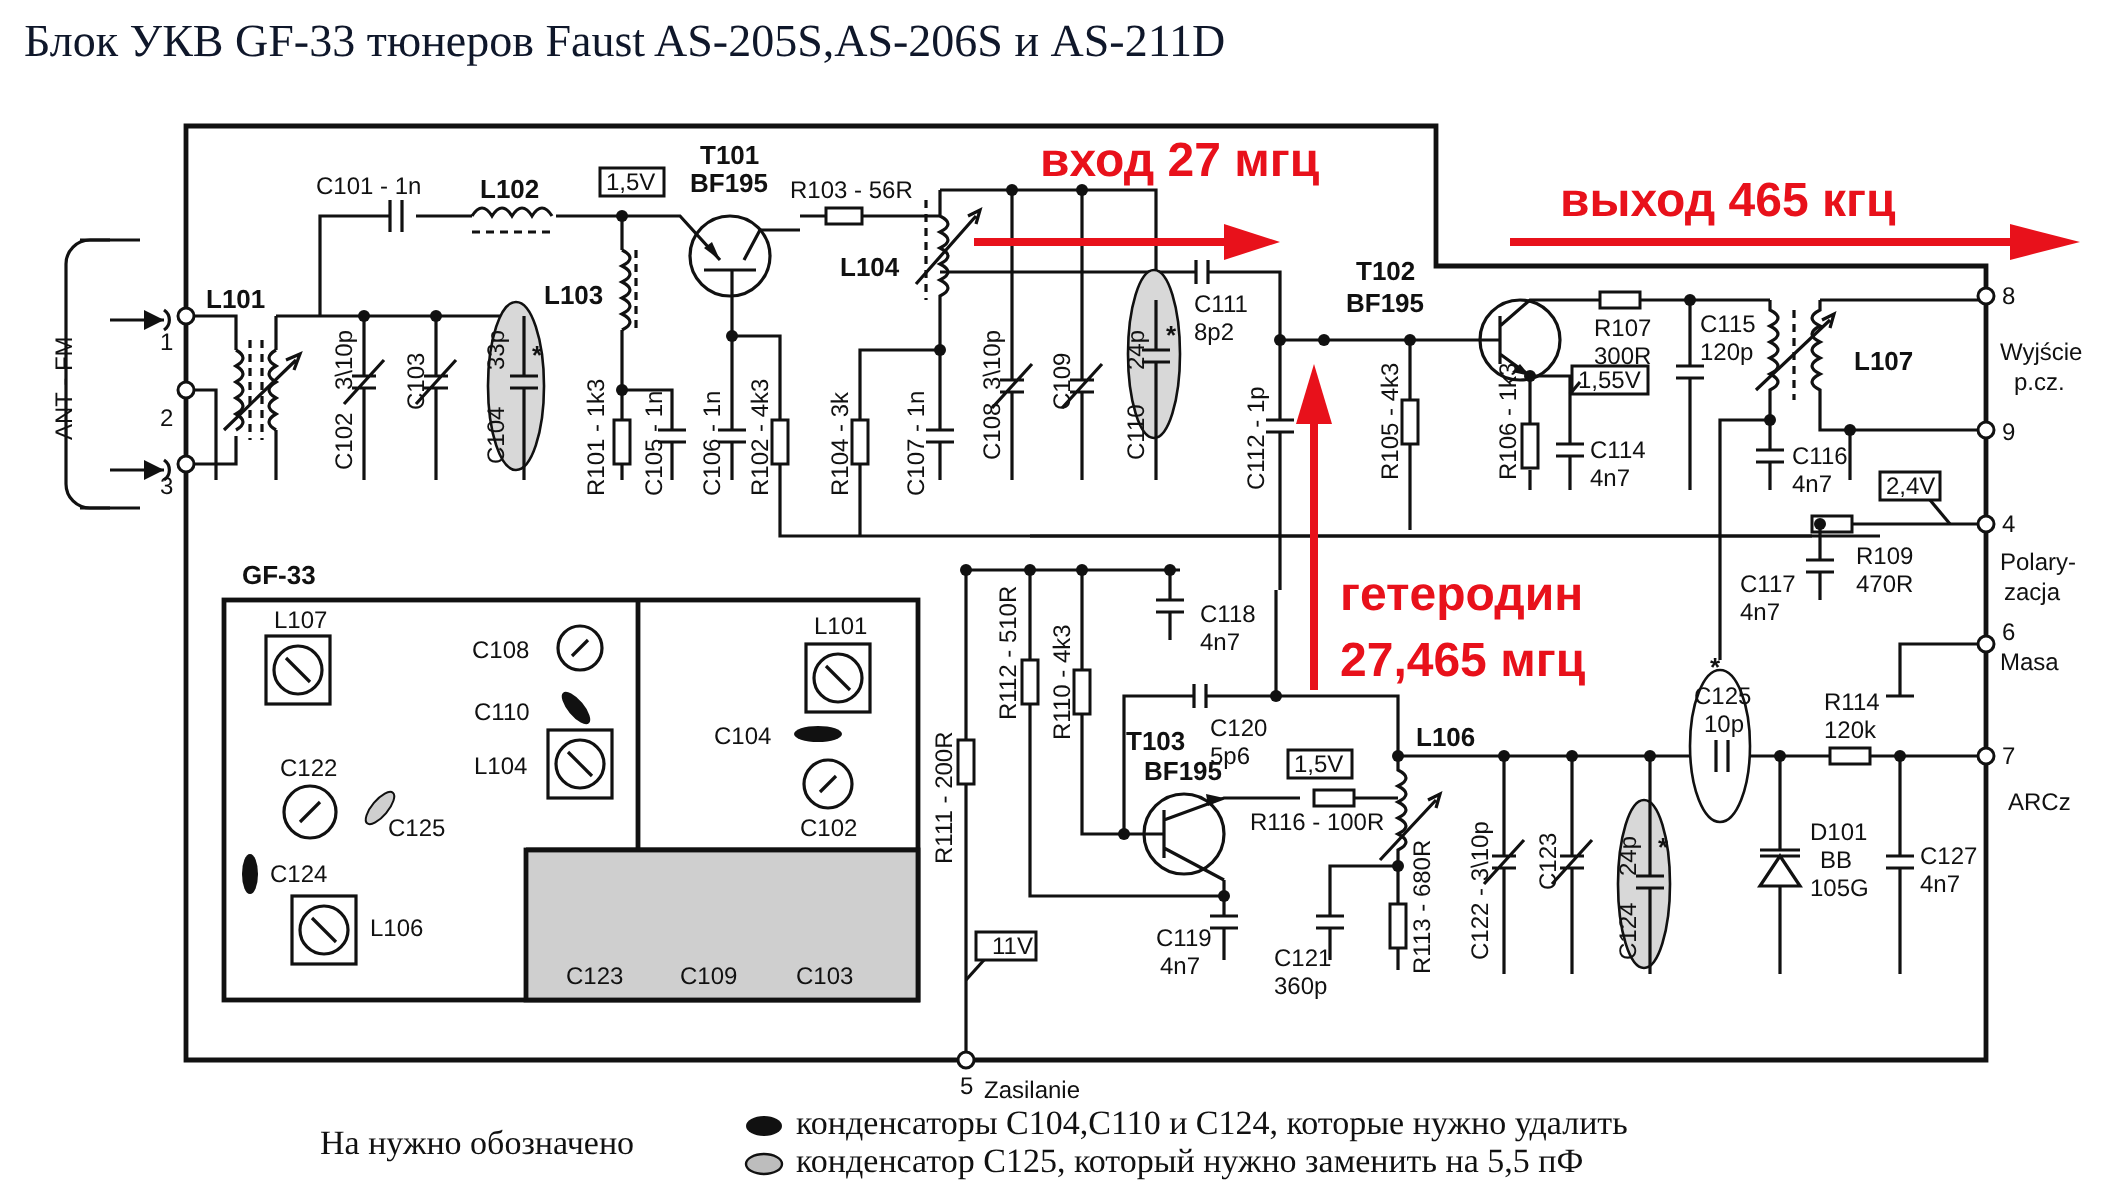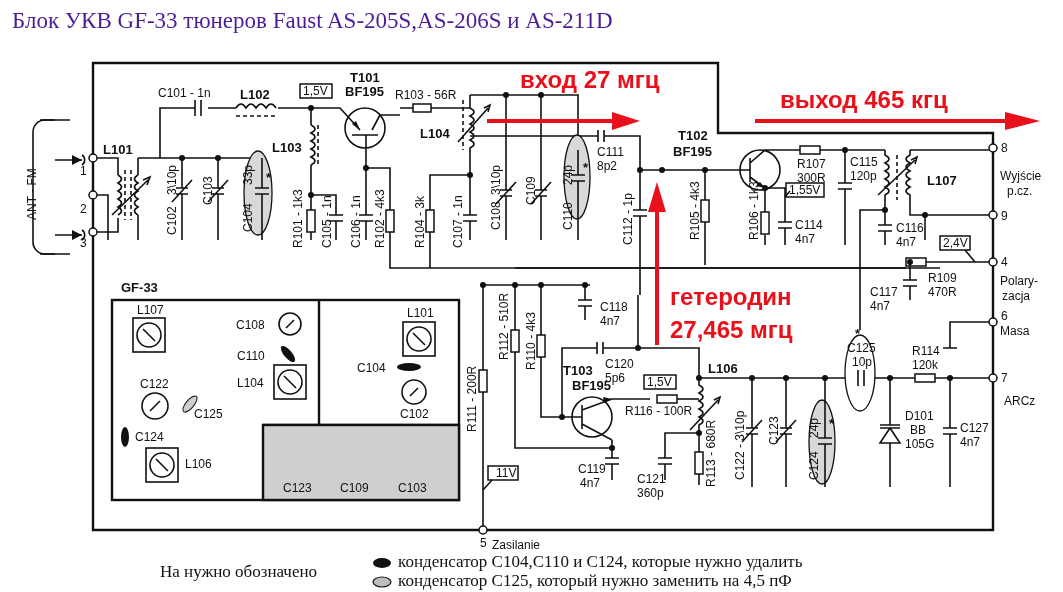--- a/index.html
+++ b/index.html
@@ -1,17 +1,17 @@
 <!DOCTYPE html>
 <html><head>
 <meta charset="utf-8">
 <style>
   html,body{margin:0;padding:0;background:#fff;}
   body{width:1063px;height:592px;position:relative;overflow:hidden;font-family:"Liberation Sans",sans-serif;}
-  #title{position:absolute;left:12px;top:8px;font-family:"Liberation Serif",serif;font-size:23px;color:#4c1d95;white-space:nowrap;}
+  #title{position:absolute;left:12px;top:8px;font-family:"Liberation Serif",serif;font-size:23px;color:#0f172a;white-space:nowrap;}
   svg{position:absolute;left:0;top:0;}
   .w{stroke:#111;stroke-width:1.6;fill:none;}
   .wb{stroke:#111;stroke-width:2.4;fill:none;}
   .lbl{font-family:"Liberation Sans",sans-serif;font-size:12px;fill:#111;}
   .lblb{font-family:"Liberation Sans",sans-serif;font-size:13px;font-weight:bold;fill:#111;}
   .red{font-family:"Liberation Sans",sans-serif;font-weight:bold;font-size:24px;fill:#e8111b;}
   .pin{fill:#fff;stroke:#111;stroke-width:1.5;}
   .dot{fill:#111;}
   .res{fill:#fff;stroke:#111;stroke-width:1.5;}
   .hl{fill:#d8d8d8;stroke:#111;stroke-width:1.3;}
@@ -376,15 +376,15 @@
     <text class="red" x="670" y="338">27,465 мгц</text>
   </g>
 </svg>
 
 <div id="legend">
   <span class="intro">На нужно обозначено</span>
   <svg width="20" height="40" style="position:absolute;left:212px;top:2px;">
     <ellipse cx="10" cy="9" rx="9" ry="5" fill="#111"></ellipse>
     <ellipse cx="10" cy="28" rx="9" ry="5" fill="#bdbdbd" stroke="#111" stroke-width="1.2"></ellipse>
   </svg>
-  <span class="l1">конденсатор С104,С110 и  С124, которые нужно удалить</span>
-  <span class="l2">конденсатор С125, который нужно заменить на 4,5 пФ</span>
+  <span class="l1">конденсаторы С104,С110 и  С124, которые нужно удалить</span>
+  <span class="l2">конденсатор С125, который нужно заменить на 5,5 пФ</span>
 </div>
 
 </body></html>

